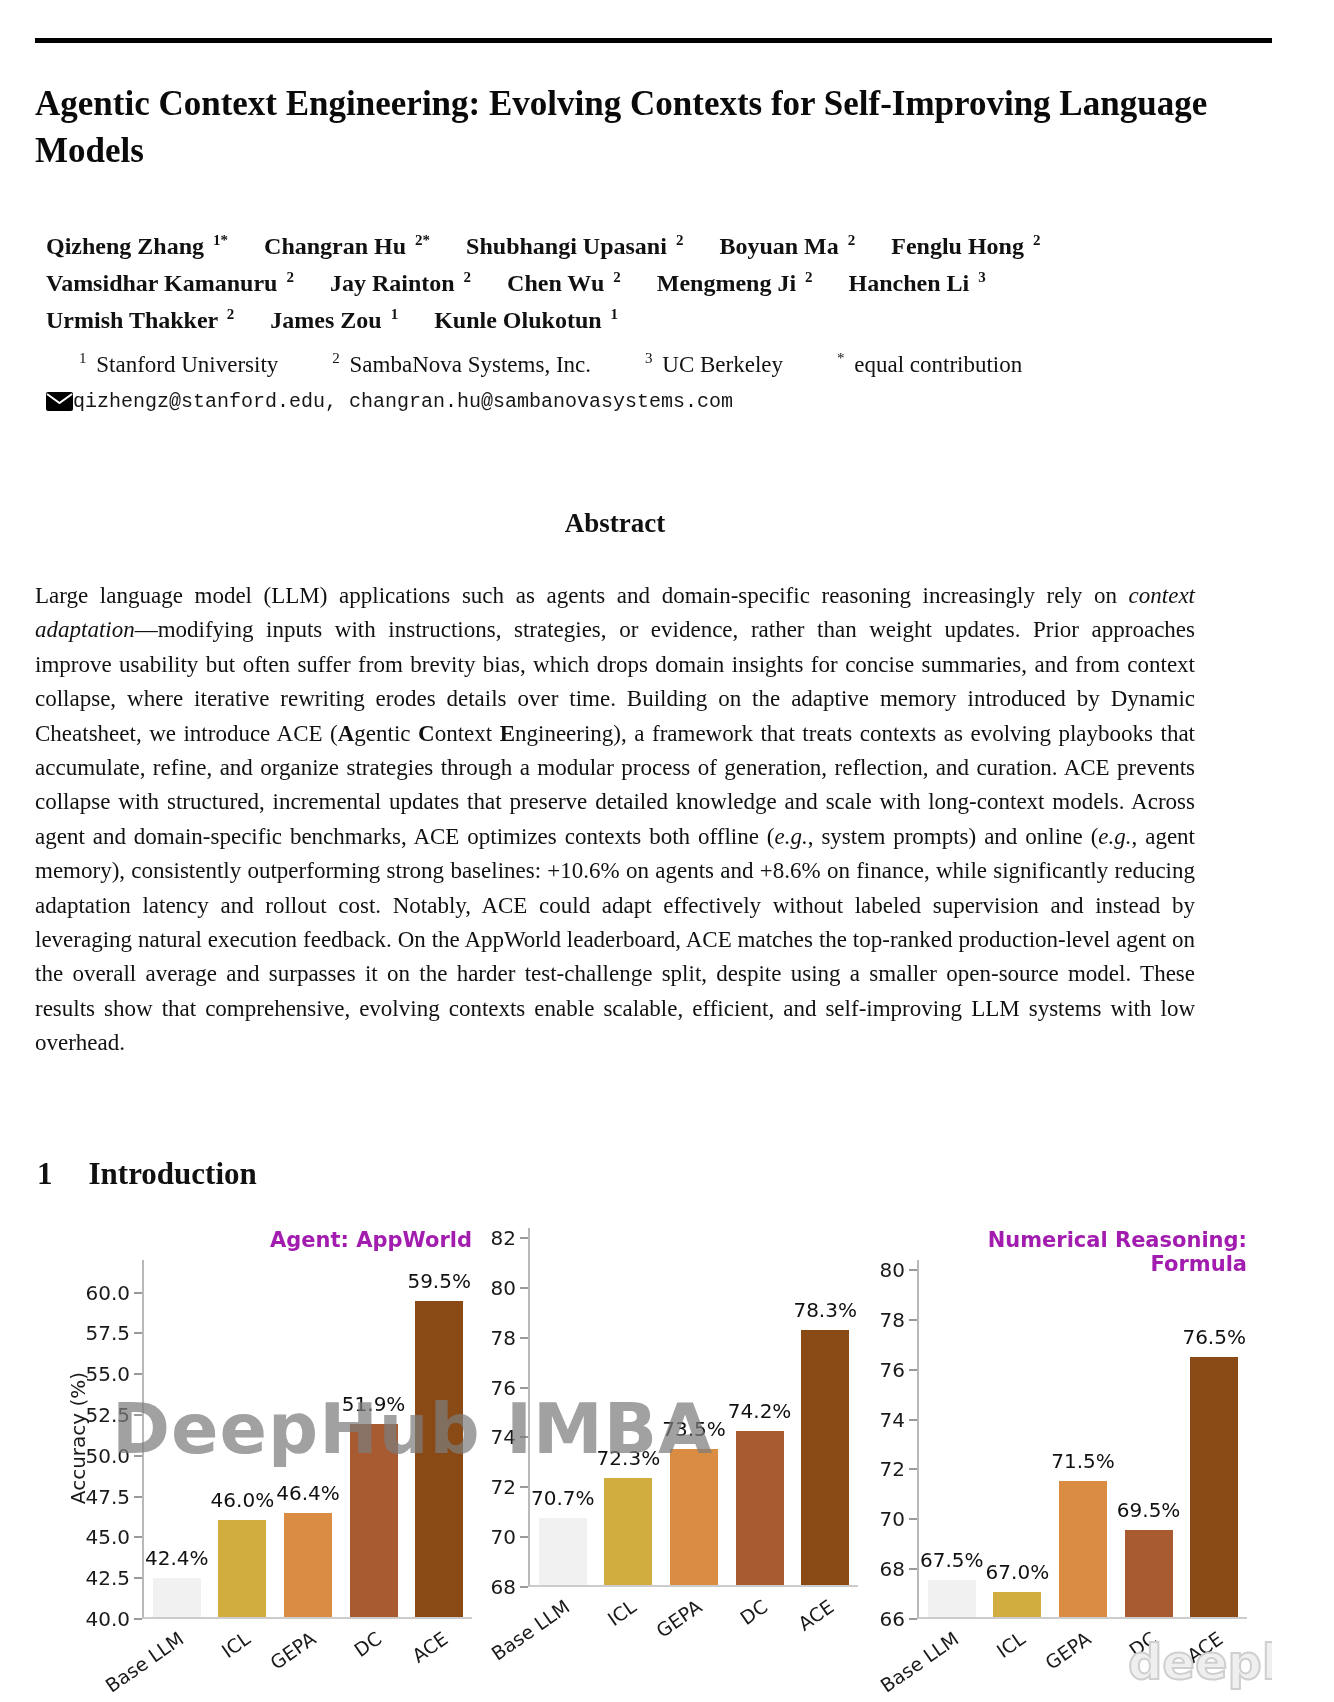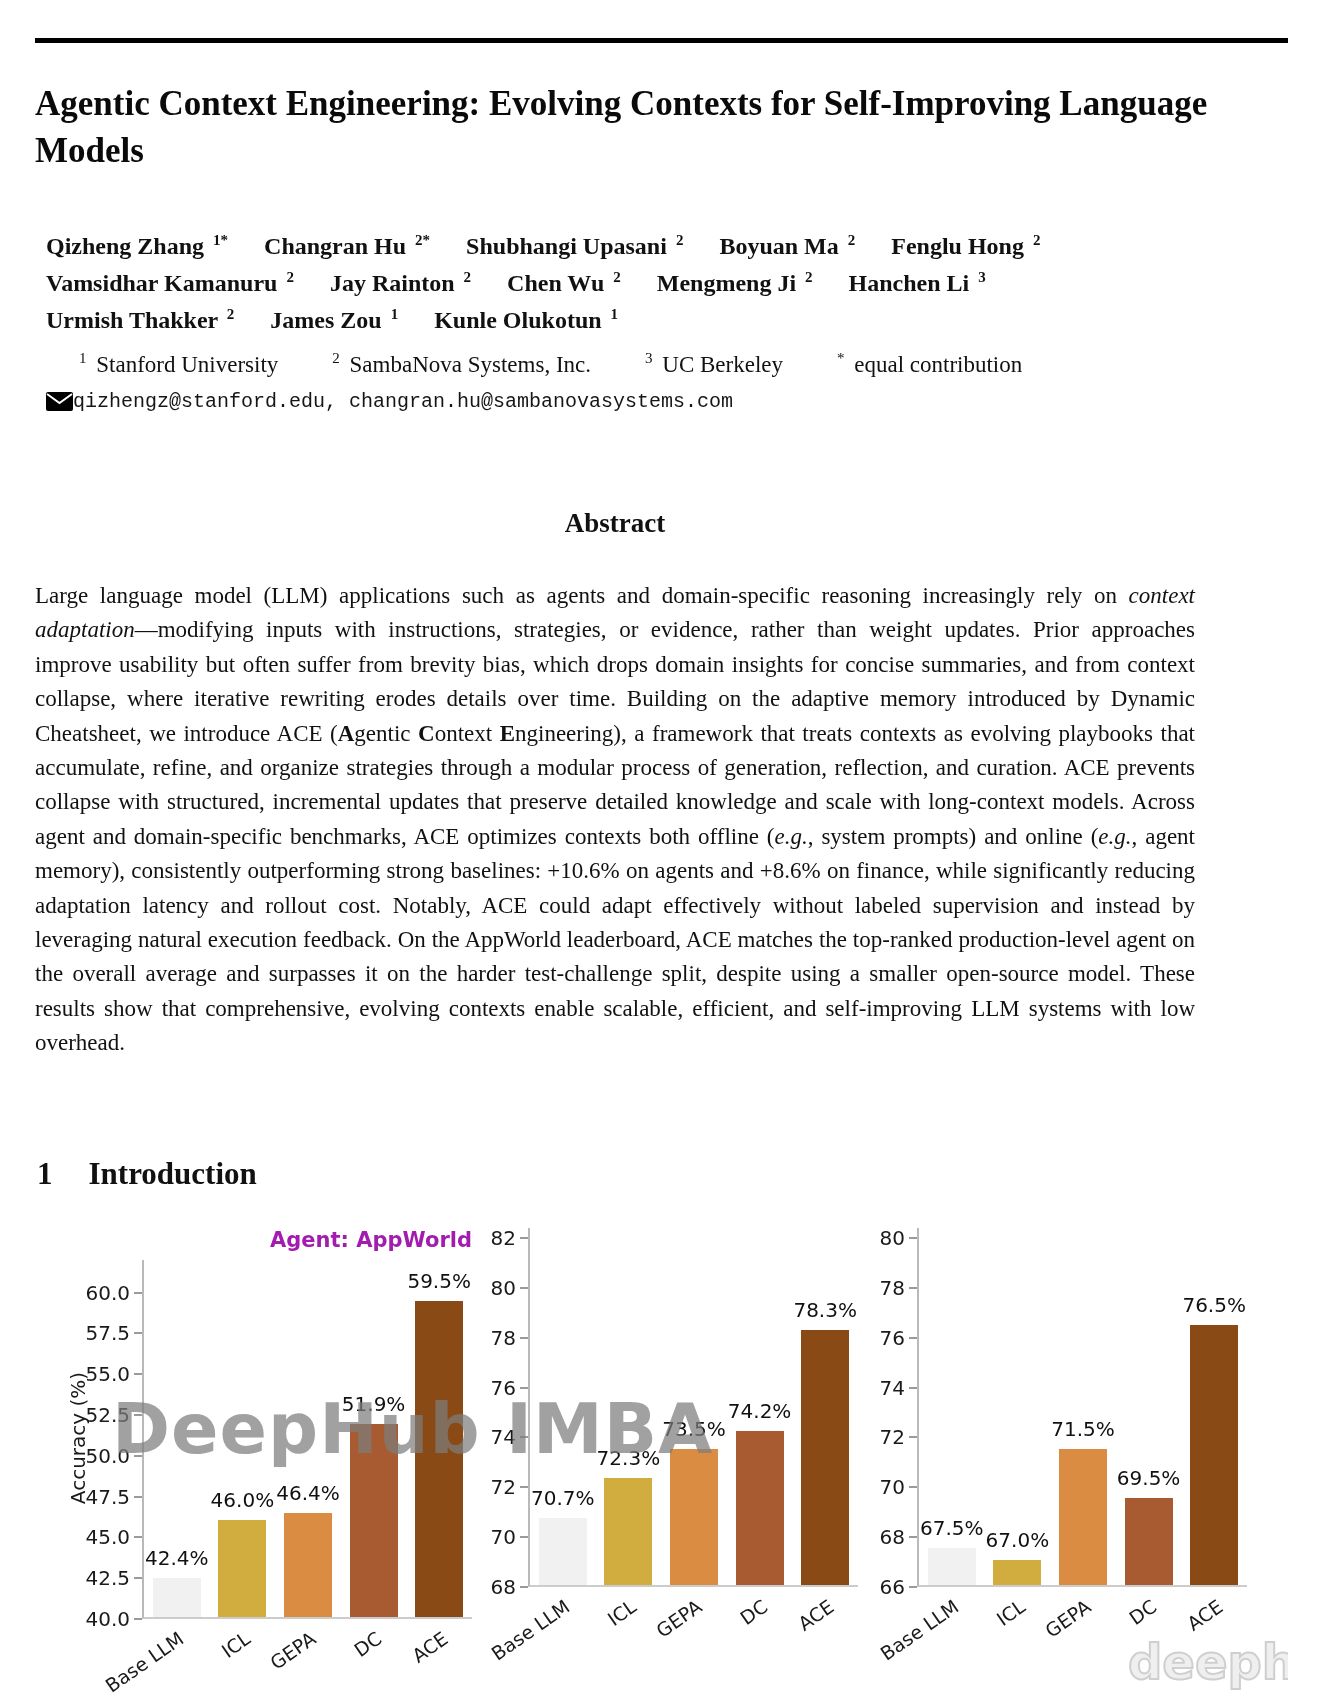--- a/index.html
+++ b/index.html
@@ -1,18 +1,18 @@
 <!DOCTYPE html>
 <html><head>
 <meta charset="utf-8">
 <style>
   html,body { margin:0; padding:0; background:#ffffff; }
   .page {
     position:relative; width:1272px; height:1702px; background:#ffffff;
-    font-family:"Liberation Serif", serif; color:#111; overflow:hidden;padding-left:16px;
+    font-family:"Liberation Serif", serif; color:#111; overflow:hidden;
   }
   .toprule { position:absolute; left:35px; top:38px; width:1264px; height:5px; background:#000; }
   .paper-title {
     position:absolute; left:35px; top:80px; width:1180px;
     font-size:35px; font-weight:bold; line-height:47px; color:#0a0a0a; margin:0;
   }
   .authors { position:absolute; left:46px; top:232px; width:1180px; }
   .author-line { display:flex; flex-wrap:nowrap; column-gap:36px; margin-bottom:9px;
     font-size:24px; font-weight:bold; white-space:nowrap; }
   .author sup { font-size:15px; font-weight:bold; margin-left:3px; }
@@ -195,20 +195,21 @@
     <div class="xlabels">
         <span class="xlabel" style="right: 90%;">Base LLM</span>
         <span class="xlabel" style="right: 70%;">ICL</span>
         <span class="xlabel" style="right: 50%;">GEPA</span>
         <span class="xlabel" style="right: 30%;">DC</span>
         <span class="xlabel" style="right: 10%;">ACE</span>
       </div>
   </div>
 
   <div class="chart" id="chart2" style="left:862px;">
+    <div class="chart-title">Numerical Reasoning: Formula</div>
     <div class="plot-row">
       <div class="yticks">
           <span class="ytick" style="bottom: 0%;">66</span>
           <span class="tickmark" style="bottom: calc(0% - 1px);"></span>
           <span class="ytick" style="bottom: 13.8889%;">68</span>
           <span class="tickmark" style="bottom: calc(13.8889% - 1px);"></span>
           <span class="ytick" style="bottom: 27.7778%;">70</span>
           <span class="tickmark" style="bottom: calc(27.7778% - 1px);"></span>
           <span class="ytick" style="bottom: 41.6667%;">72</span>
           <span class="tickmark" style="bottom: calc(41.6667% - 1px);"></span>

